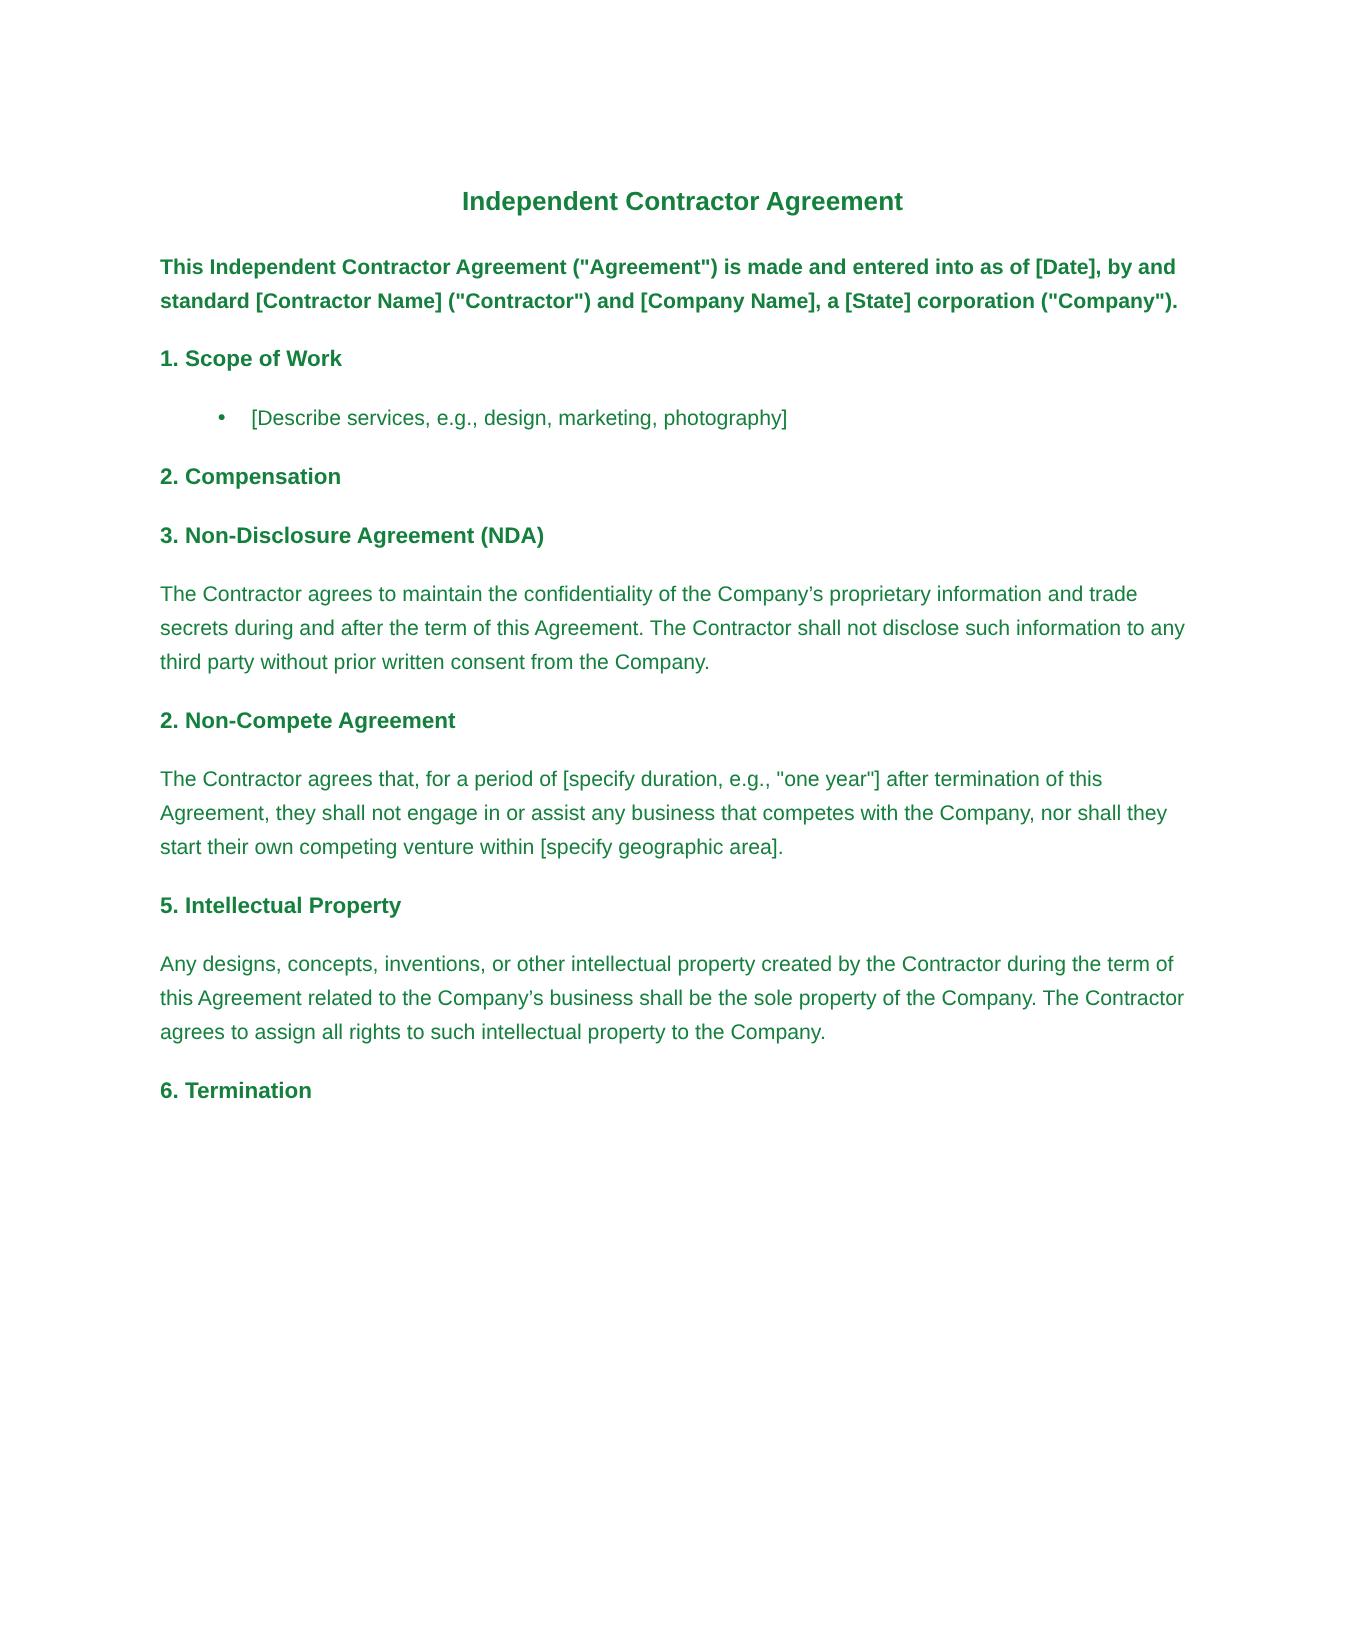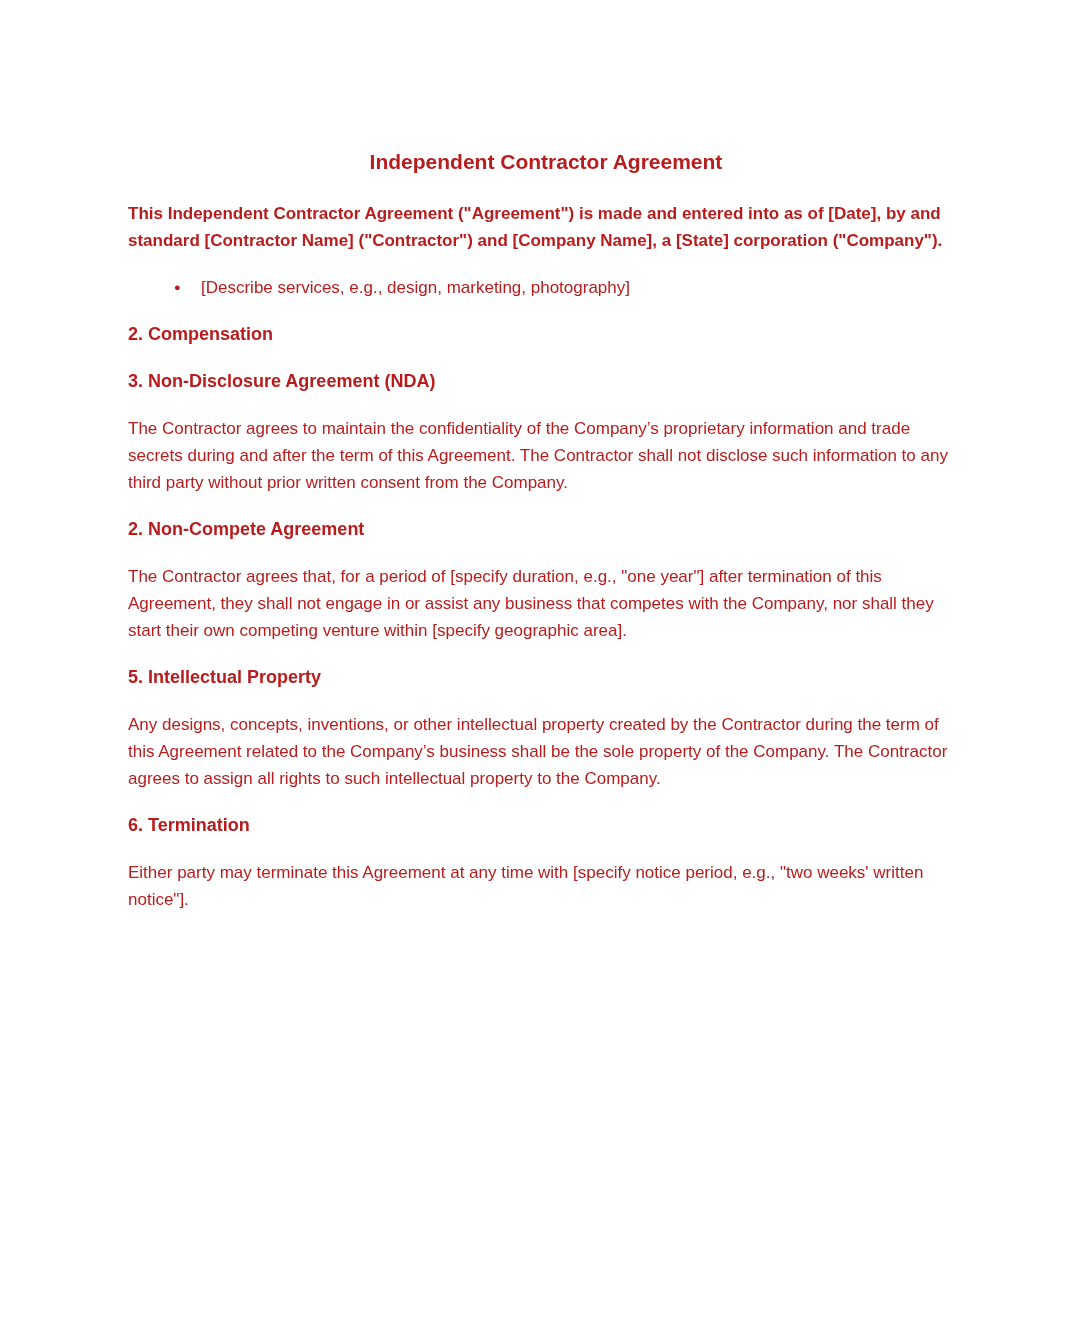--- a/index.html
+++ b/index.html
@@ -8,21 +8,21 @@
     background: #ffffff;
   }
   .page {
     position: relative;
     width: 1040px;
     height: 1320px;
     background: #ffffff;
     box-sizing: border-box;
     padding: 148px 76px 0 128px;
     font-family: "Liberation Sans", "DejaVu Sans", sans-serif;
-    color: #b91c1c;
+    color: #15803d;
     font-size: 17px;
     line-height: 27px;
   }
   .doc-title {
     font-size: 21px;
     line-height: 28px;
     font-weight: bold;
     text-align: center;
     margin: 0 0 24px 0;
   }
@@ -59,31 +59,31 @@
 </style>
 </head>
 <body>
 
 <div class="page">
 
   <h1 class="doc-title">Independent Contractor Agreement</h1>
 
   <p class="intro">This Independent Contractor Agreement ("Agreement") is made and entered into as of [Date], by and standard [Contractor Name] ("Contractor") and [Company Name], a [State] corporation ("Company").</p>
 
+  <h2 class="section-heading">1. Scope of Work</h2>
   <ul class="bullet-list">
     <li>[Describe services, e.g., design, marketing, photography]</li>
   </ul>
 
   <h2 class="section-heading">2. Compensation</h2>
 
   <h2 class="section-heading">3. Non-Disclosure Agreement (NDA)</h2>
   <p class="body-para">The Contractor agrees to maintain the confidentiality of the Company’s proprietary information and trade secrets during and after the term of this Agreement. The Contractor shall not disclose such information to any third party without prior written consent from the Company.</p>
 
   <h2 class="section-heading">2. Non-Compete Agreement</h2>
   <p class="body-para">The Contractor agrees that, for a period of [specify duration, e.g., "one year"] after termination of this Agreement, they shall not engage in or assist any business that competes with the Company, nor shall they start their own competing venture within [specify geographic area].</p>
 
   <h2 class="section-heading">5. Intellectual Property</h2>
   <p class="body-para">Any designs, concepts, inventions, or other intellectual property created by the Contractor during the term of this Agreement related to the Company’s business shall be the sole property of the Company. The Contractor agrees to assign all rights to such intellectual property to the Company.</p>
 
   <h2 class="section-heading">6. Termination</h2>
-  <p class="body-para">Either party may terminate this Agreement at any time with [specify notice period, e.g., "two weeks' written notice"].</p>
 
 </div>
 
 </body></html>

